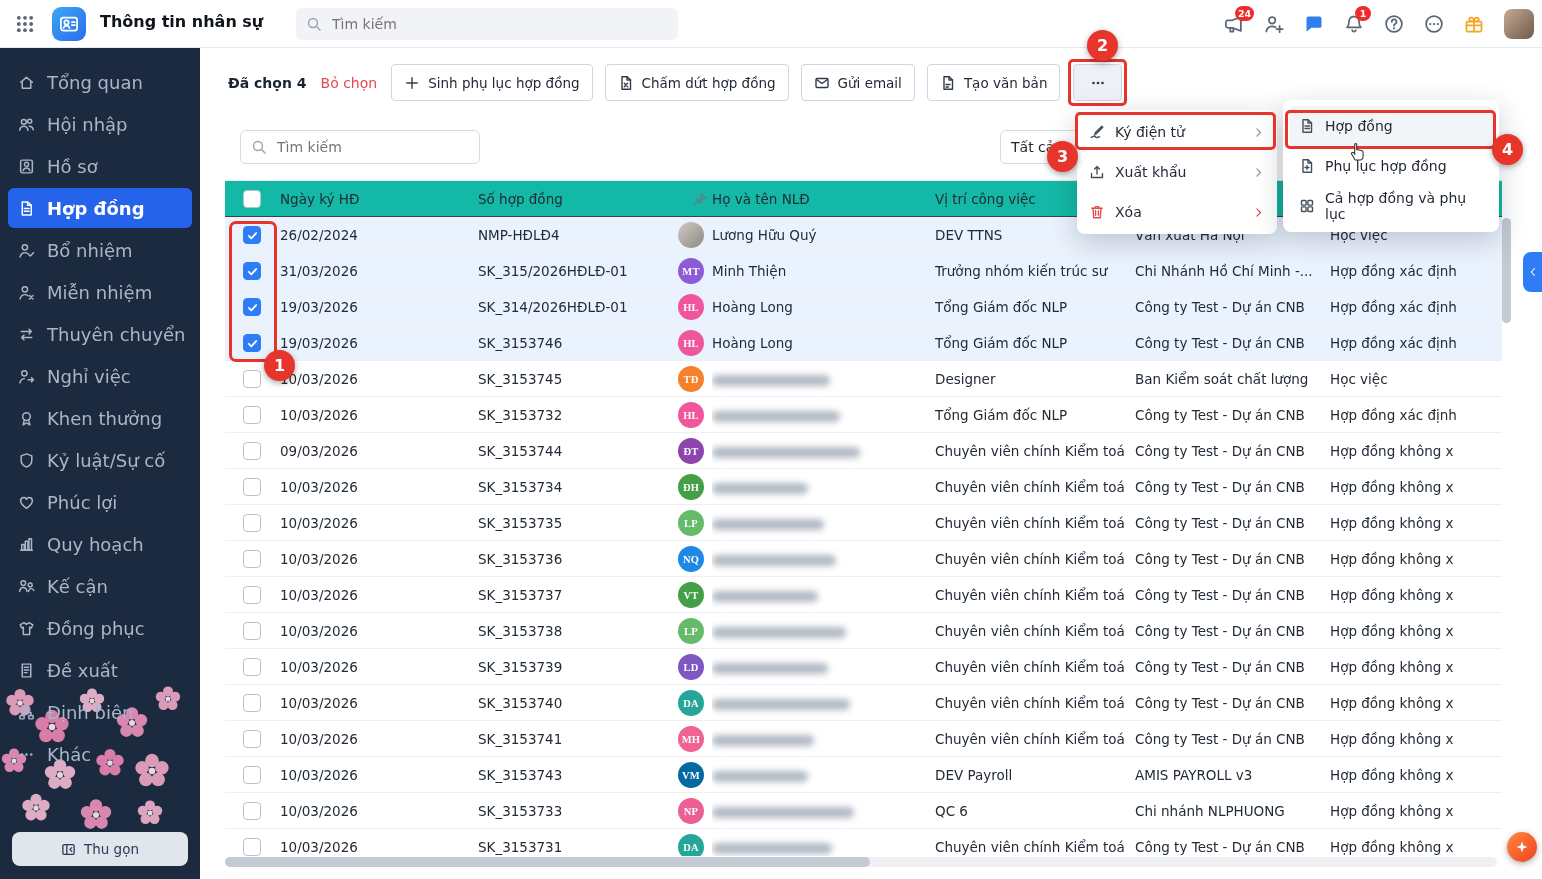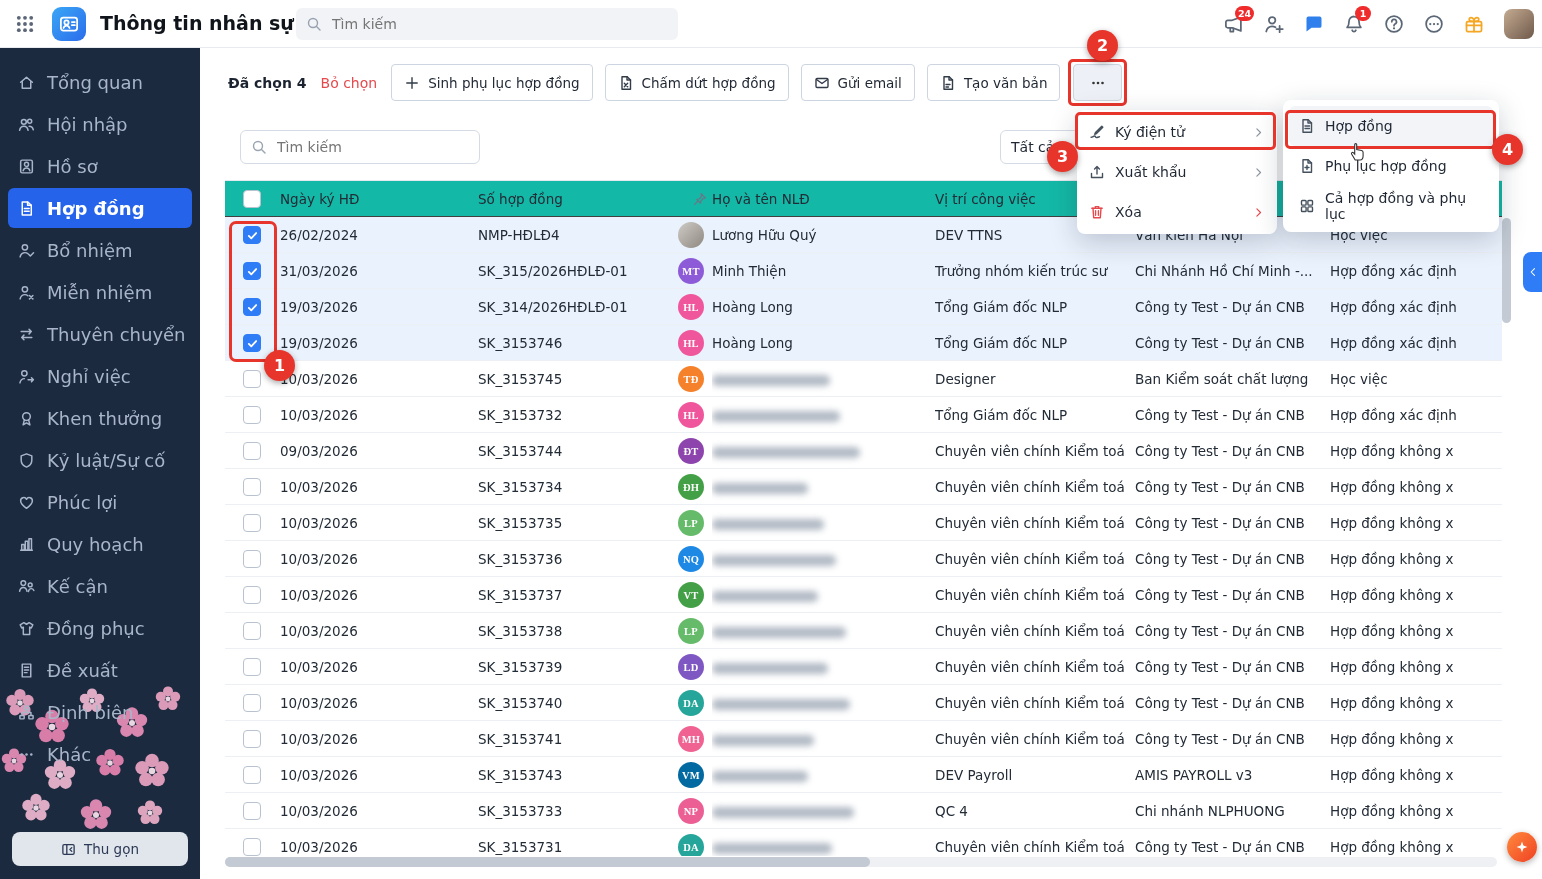--- a/index.html
+++ b/index.html
@@ -8,21 +8,21 @@
        font-family:"DejaVu Sans","Liberation Sans",sans-serif;font-size:14px;color:#222b36;cursor:default;}
   .icn{display:inline-flex;width:16px;height:16px;flex:none;}
   .icn svg{width:100%;height:100%;display:block;}
 
   
   .hdr{position:absolute;left:0;top:0;width:1542px;height:48px;background:#fff;border-bottom:1px solid #e7eaef;z-index:30;}
   .hdr-grid{position:absolute;left:16px;top:15px;width:18px;height:18px;color:#5b6776;}
   .logo{position:absolute;left:52px;top:7px;width:34px;height:34px;border-radius:9px;
         background:linear-gradient(135deg,#3aa7f5,#2b6cec);display:flex;align-items:center;justify-content:center;}
   .logo .icn{width:20px;height:20px;color:#fff;}
-  .app-title{position:absolute;left:100px;top:12px;font-size:19px;font-weight:700;color:#10151c;white-space:nowrap;}
+  .app-title{position:absolute;left:100px;top:12px;font-size:16px;font-weight:700;color:#10151c;white-space:nowrap;}
   .hdr-search{position:absolute;left:296px;top:8px;width:382px;height:32px;background:#f1f3f6;border-radius:6px;
         display:flex;align-items:center;gap:8px;padding:0 10px;color:#98a1b0;}
   .hdr-search input{border:0;background:transparent;outline:0;font:inherit;color:#333;width:100%;}
   .hdr-right{position:absolute;right:8px;top:0;height:48px;display:flex;align-items:center;gap:20px;}
   .hicon{position:relative;width:20px;height:20px;color:#5b6776;}
   .hicon .icn{width:20px;height:20px;}
   .hicon.chat{color:#2f80ed;}
   .hicon.gift{color:#f5a623;}
   .nbadge{position:absolute;top:-8px;left:11px;min-width:16px;height:15px;background:#ef2b2b;color:#fff;border-radius:8px;
         font-size:9.5px;font-weight:700;display:flex;align-items:center;justify-content:center;padding:0 3px;}
@@ -572,21 +572,21 @@
           <span class="col-cb"><span class="cb on">
               <svg viewBox="0 0 16 16" fill="none">
                 <path d="M3.5 8.5 6.5 11.5 12.5 5" stroke="#fff" stroke-width="2.2" stroke-linecap="round" stroke-linejoin="round"></path>
               </svg>
             </span></span>
           <span class="cell col-date">26/02/2024</span>
           <span class="cell col-no">NMP-HĐLĐ4</span>
           <span class="col-av"><span class="av photo"></span></span>
           <span class="cell col-name"><span>Lương Hữu Quý</span></span>
           <span class="cell col-pos">DEV TTNS</span>
-          <span class="cell col-unit">Văn kiến Hà Nội</span>
+          <span class="cell col-unit">Văn xuất Hà Nội</span>
           <span class="cell col-type">Học việc</span>
         </div>
         <div class="t-row sel">
           <span class="col-cb"><span class="cb on">
               <svg viewBox="0 0 16 16" fill="none">
                 <path d="M3.5 8.5 6.5 11.5 12.5 5" stroke="#fff" stroke-width="2.2" stroke-linecap="round" stroke-linejoin="round"></path>
               </svg>
             </span></span>
           <span class="cell col-date">31/03/2026</span>
           <span class="cell col-no">SK_315/2026HĐLĐ-01</span>
@@ -743,21 +743,21 @@
           <span class="cell col-pos">DEV Payroll</span>
           <span class="cell col-unit">AMIS PAYROLL v3</span>
           <span class="cell col-type">Hợp đồng không x</span>
         </div>
         <div class="t-row">
           <span class="col-cb"><span class="cb"></span></span>
           <span class="cell col-date">10/03/2026</span>
           <span class="cell col-no">SK_3153733</span>
           <span class="col-av"><span class="av" style="background:#ec5f94">NP</span></span>
           <span class="cell col-name"><span class="blurbar" style="width:142px"></span></span>
-          <span class="cell col-pos">QC 4</span>
+          <span class="cell col-pos">QC 6</span>
           <span class="cell col-unit">Chi nhánh NLPHUONG</span>
           <span class="cell col-type">Hợp đồng không x</span>
         </div>
         <div class="t-row">
           <span class="col-cb"><span class="cb"></span></span>
           <span class="cell col-date">10/03/2026</span>
           <span class="cell col-no">SK_3153731</span>
           <span class="col-av"><span class="av" style="background:#26a69a">DA</span></span>
           <span class="cell col-name"><span class="blurbar" style="width:120px"></span></span>
           <span class="cell col-pos">Chuyên viên chính Kiểm toá</span>

